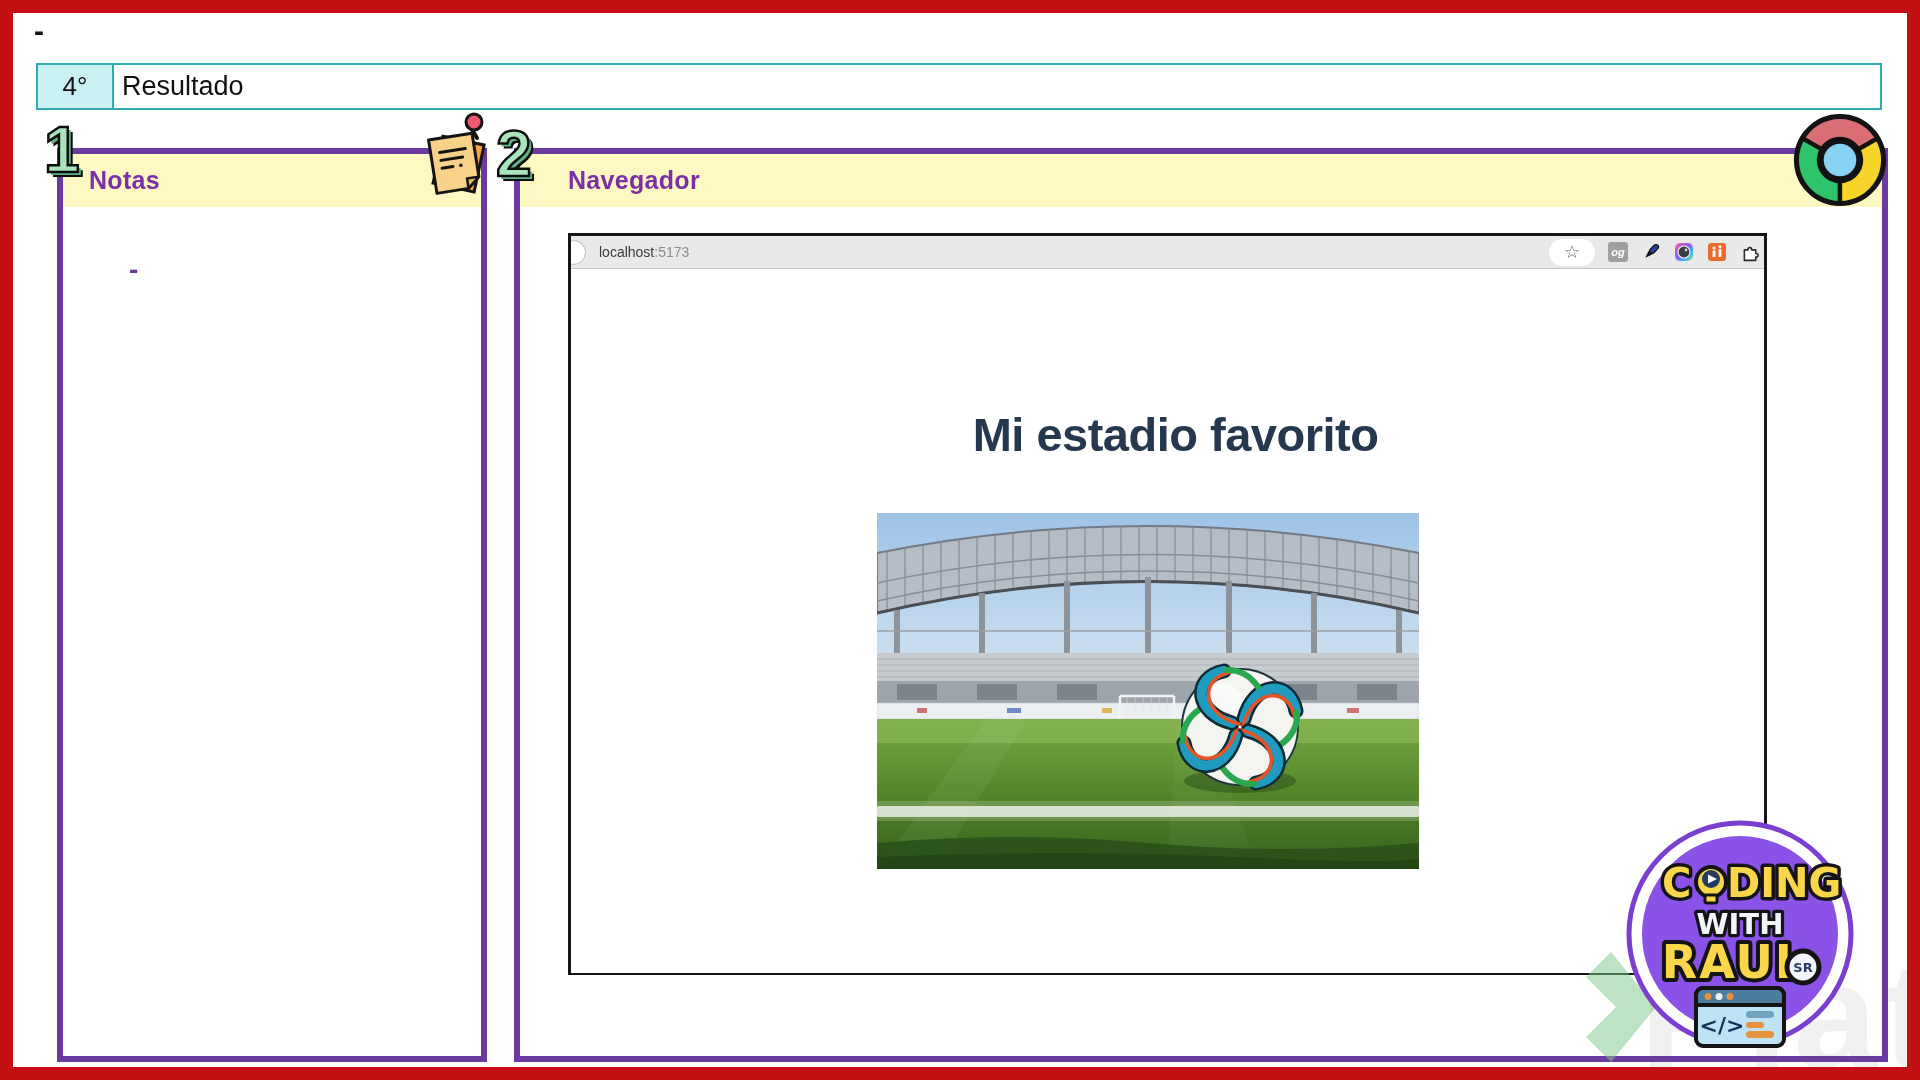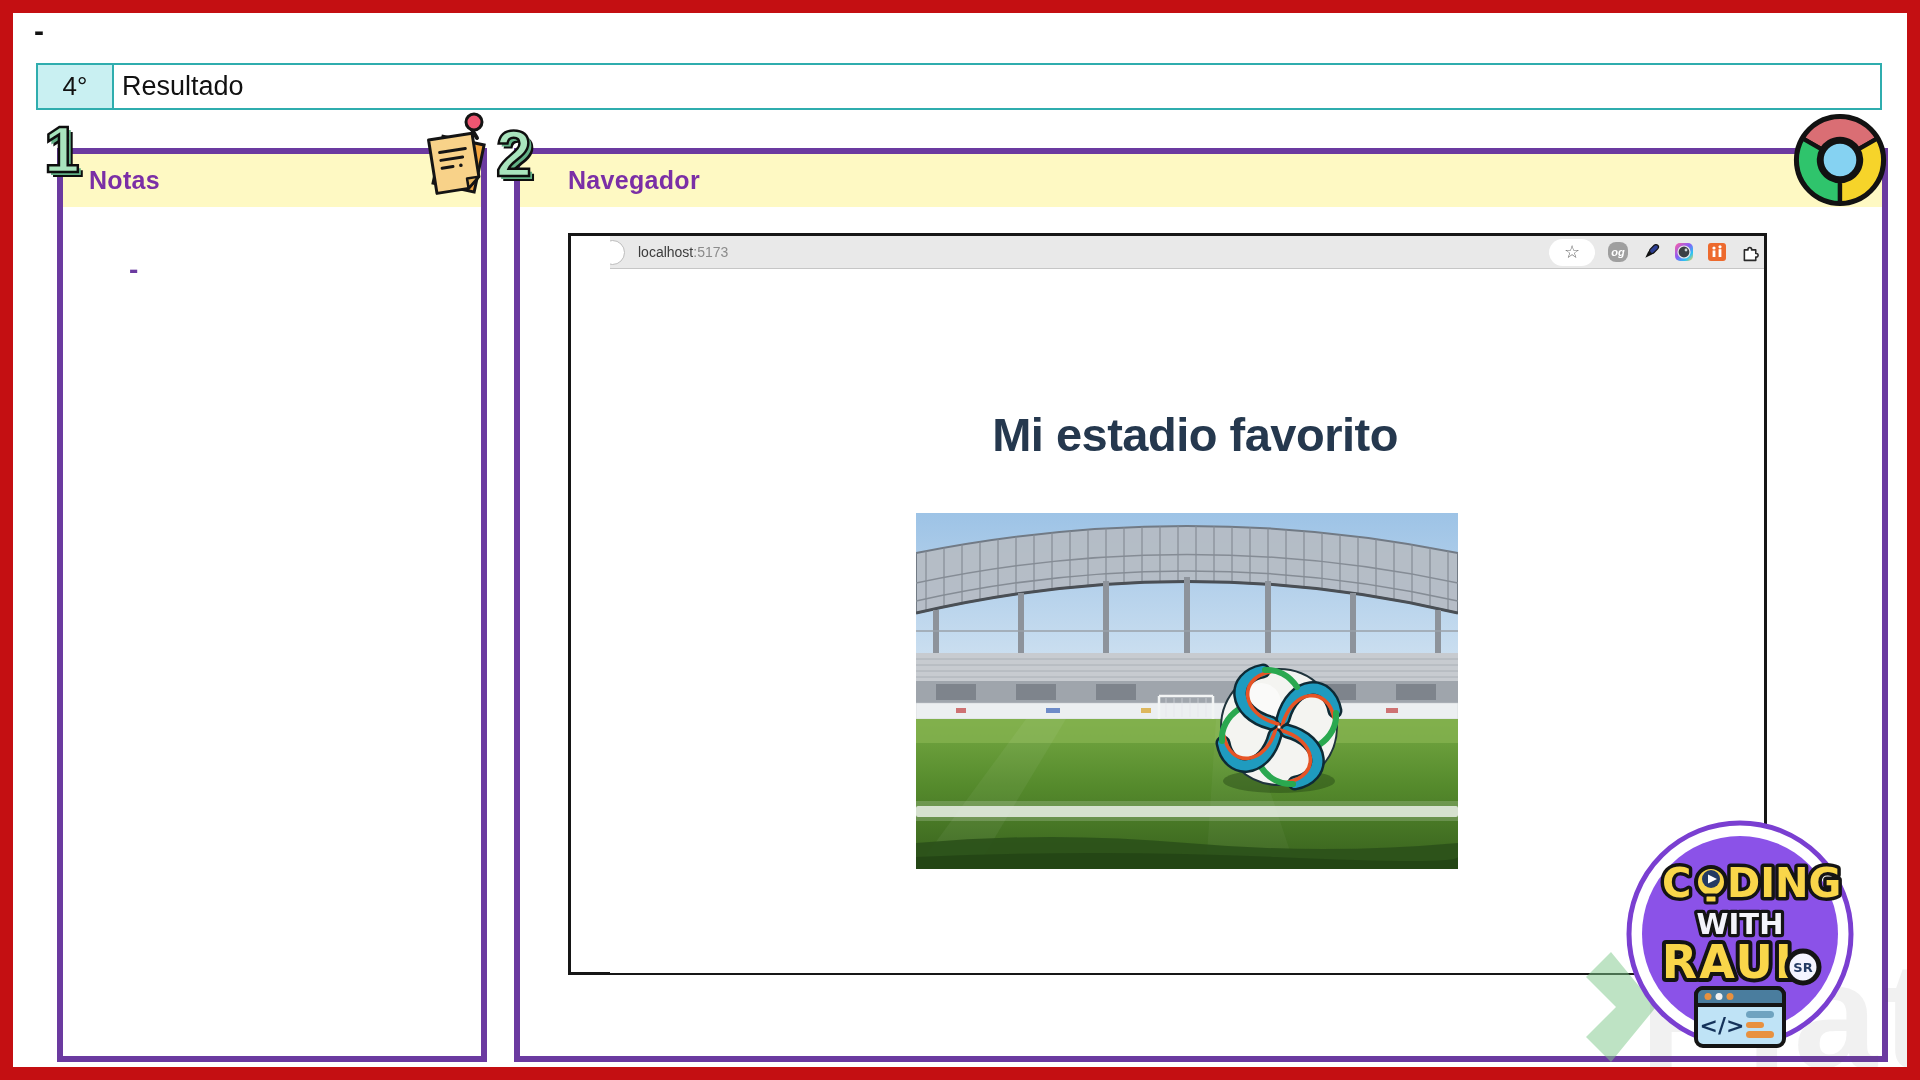--- a/index.html
+++ b/index.html
@@ -25,30 +25,30 @@
   .badge-num{position:absolute;z-index:22;font-size:64px;line-height:1;font-weight:bold;color:#a9e4bd;
     -webkit-text-stroke:2.5px #0e0e0e;
     text-shadow:3px 3px 0 #63b287,5px 5px 0 #0e0e0e;}
   .num1{left:44px;top:118px;}
   .num2{left:496px;top:122px;}
 
   .deco{position:absolute;z-index:24;}
   .sticky{left:422px;top:110px;}
   .chrome{left:1792px;top:112px;}
 
-  .browser{position:absolute;left:568px;top:233px;width:1199px;height:742px;border:3px solid #161616;background:#fff;z-index:15;padding-left:39px;}
+  .browser{position:absolute;left:568px;top:233px;width:1199px;height:742px;border:3px solid #161616;background:#fff;z-index:15;}
   .toolbar{position:relative;height:33px;background:#e9e9e9;border-bottom:1px solid #c6c6c6;overflow:hidden;}
   .favicon-circle{position:absolute;left:-10px;top:4px;width:25px;height:25px;border-radius:50%;background:#fff;border:1px solid #bdbdbd;}
   .url{position:absolute;left:28px;top:0;height:32px;line-height:32px;font-size:14px;cursor:text;}
   .url .host{color:#3c3c3c;}
   .url .port{color:#8b8b8b;}
   .tool-icons{position:absolute;right:3px;top:0;height:32px;display:flex;align-items:center;gap:13px;}
   .star-pill{width:46px;height:27px;background:#fff;border-radius:14px;display:flex;align-items:center;justify-content:center;}
   .star{font-size:18px;color:#6e6e6e;line-height:1;}
-  .ext-og{width:20px;height:20px;border-radius:8px;background:#9f9f9f;color:#fff;display:flex;align-items:center;justify-content:center;font-size:11px;font-style:italic;font-weight:bold;}
+  .ext-og{width:20px;height:20px;border-radius:3px;background:#9f9f9f;color:#fff;display:flex;align-items:center;justify-content:center;font-size:11px;font-style:italic;font-weight:bold;}
   .content{position:relative;width:100%;height:704px;background:#fff;}
   .page-heading{position:absolute;left:0;top:130px;width:100%;margin:8px;text-align:center;font-size:47px;font-weight:bold;color:#25384e;letter-spacing:-.5px;}
   .stadium{position:absolute;left:306px;top:244px;}
 
   .watermark{position:absolute;z-index:16;pointer-events:none;}
   .wm-chev{left:1556px;top:952px;opacity:.5;}
   .wm-text{left:1640px;top:930px;font-size:150px;font-weight:bold;color:#555;opacity:.08;letter-spacing:6px;}
 
   .logo{position:absolute;left:1624px;top:818px;z-index:30;}
   svg text{font-family:"DejaVu Sans","Liberation Sans",sans-serif;}

